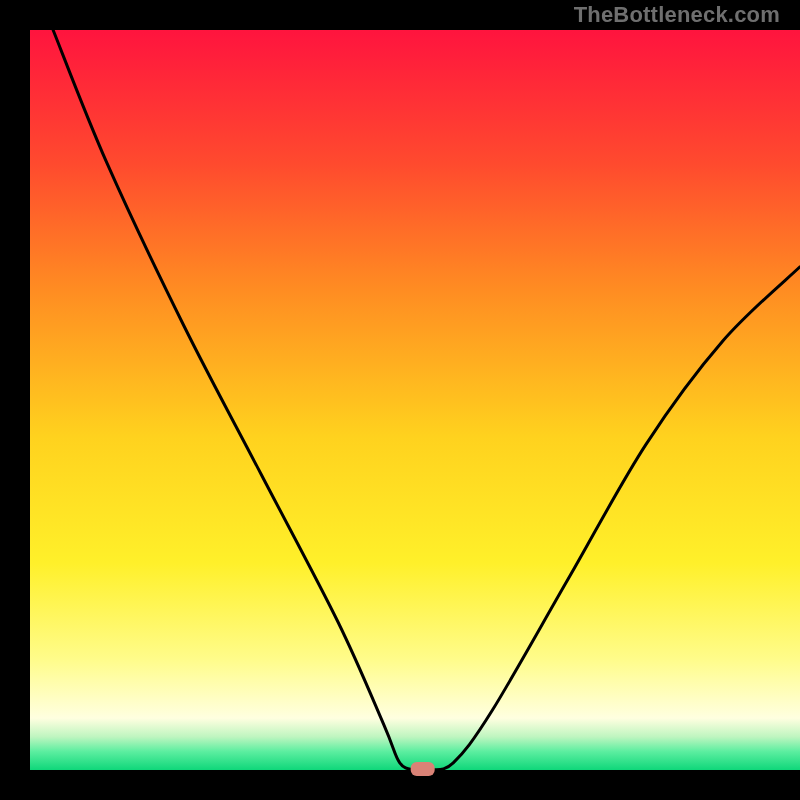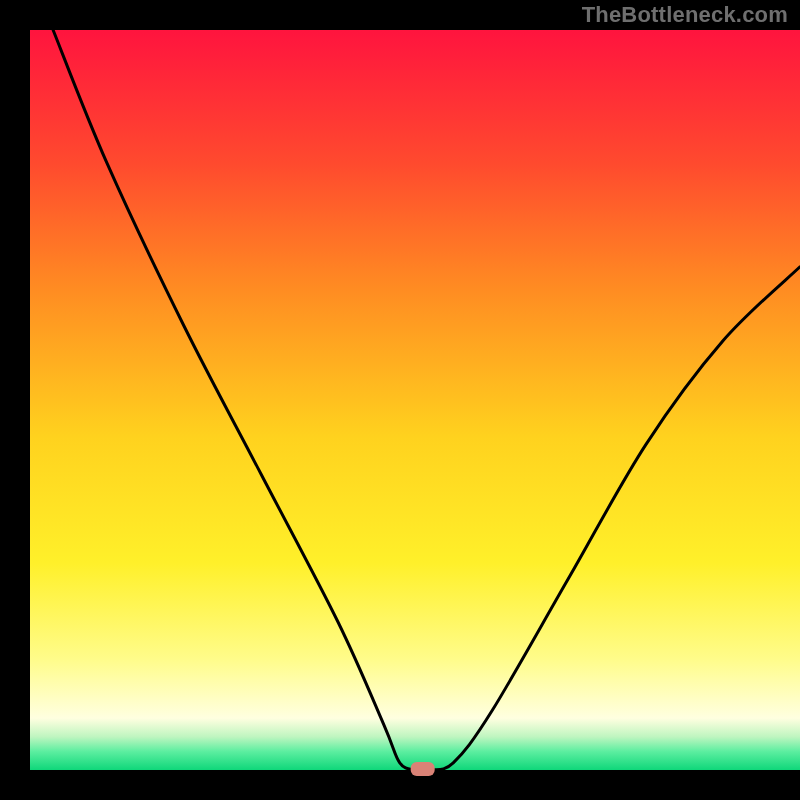--- a/index.html
+++ b/index.html
@@ -16,21 +16,21 @@
     height: 800px;
   }
   svg {
     position: absolute;
     top: 0;
     left: 0;
   }
   .watermark {
     position: absolute;
     top: 2px;
-    right: 12px;
+    right: 20px;
     font-family: Arial, Helvetica, sans-serif;
     font-size: 22px;
     font-weight: 600;
     color: #6f6f6f;
     letter-spacing: 0.2px;
   }
 </style>
 </head>
 <body>
 

